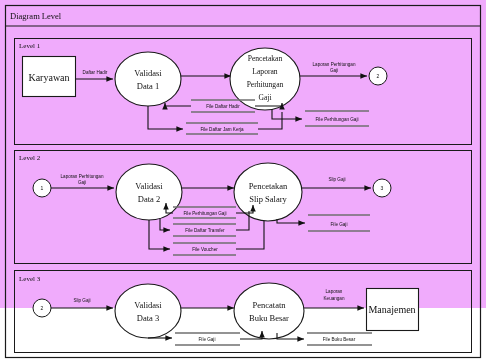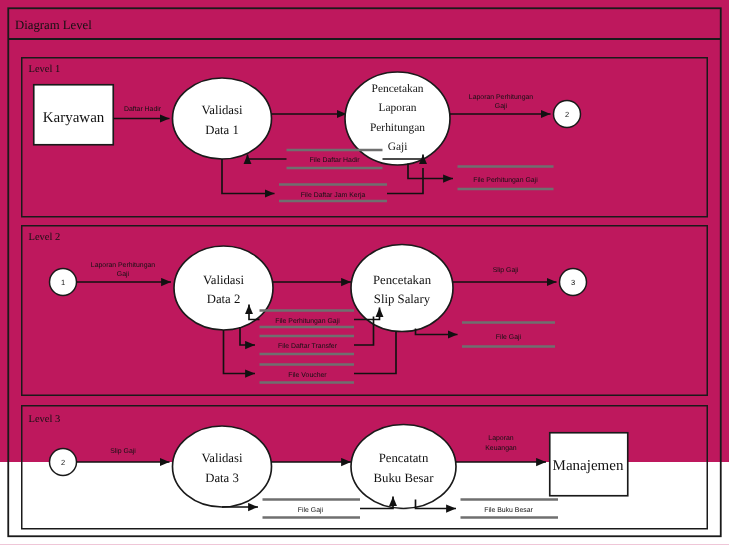--- a/index.html
+++ b/index.html
@@ -10,21 +10,21 @@
   body {
     font-family: "Liberation Serif", serif;
     width: 486px;
     height: 363px;
     overflow: hidden;
   }
   #canvas {
     position: relative;
     width: 486px;
     height: 308px;
-    background: #be185d;
+    background: #f0abfc;
   }
   #canvas svg {
     position: absolute;
     left: 0;
     top: 0;
     width: 486px;
     height: 363px;
   }
   .outer-frame {
     fill: none;

